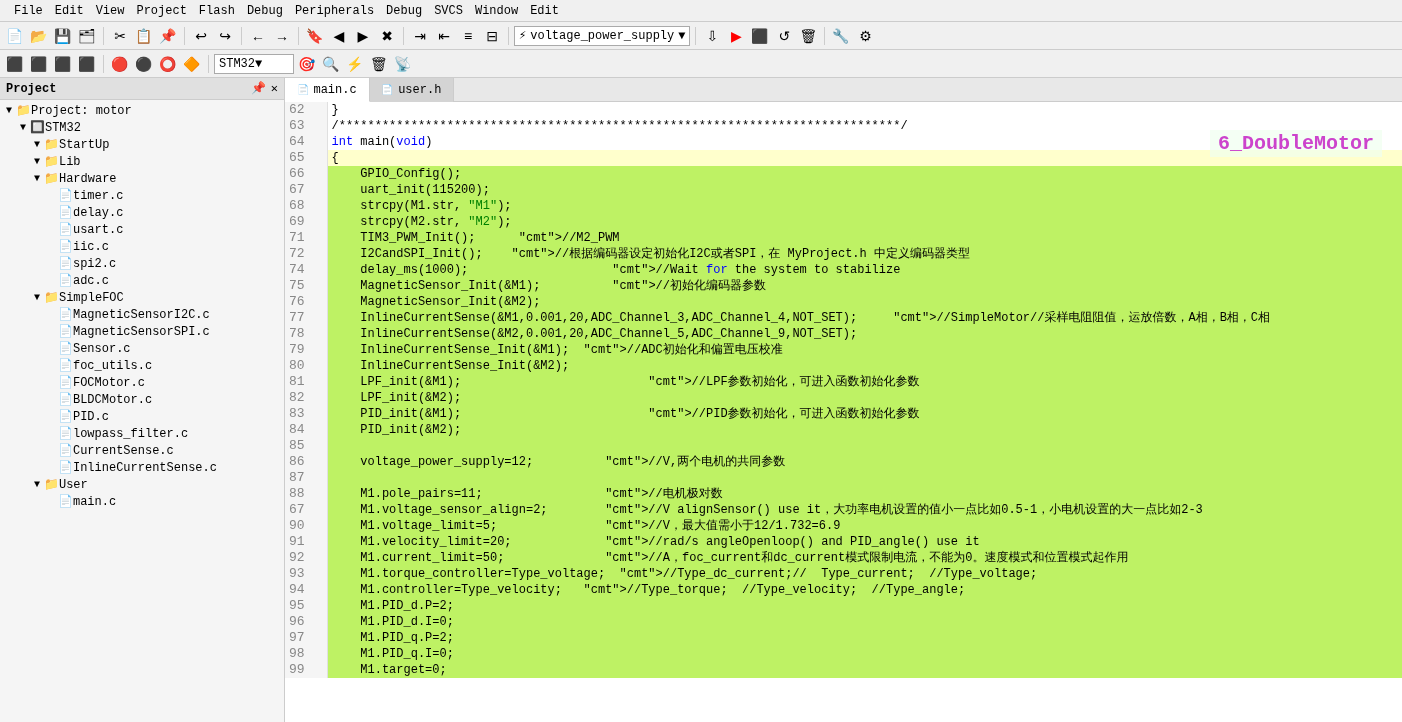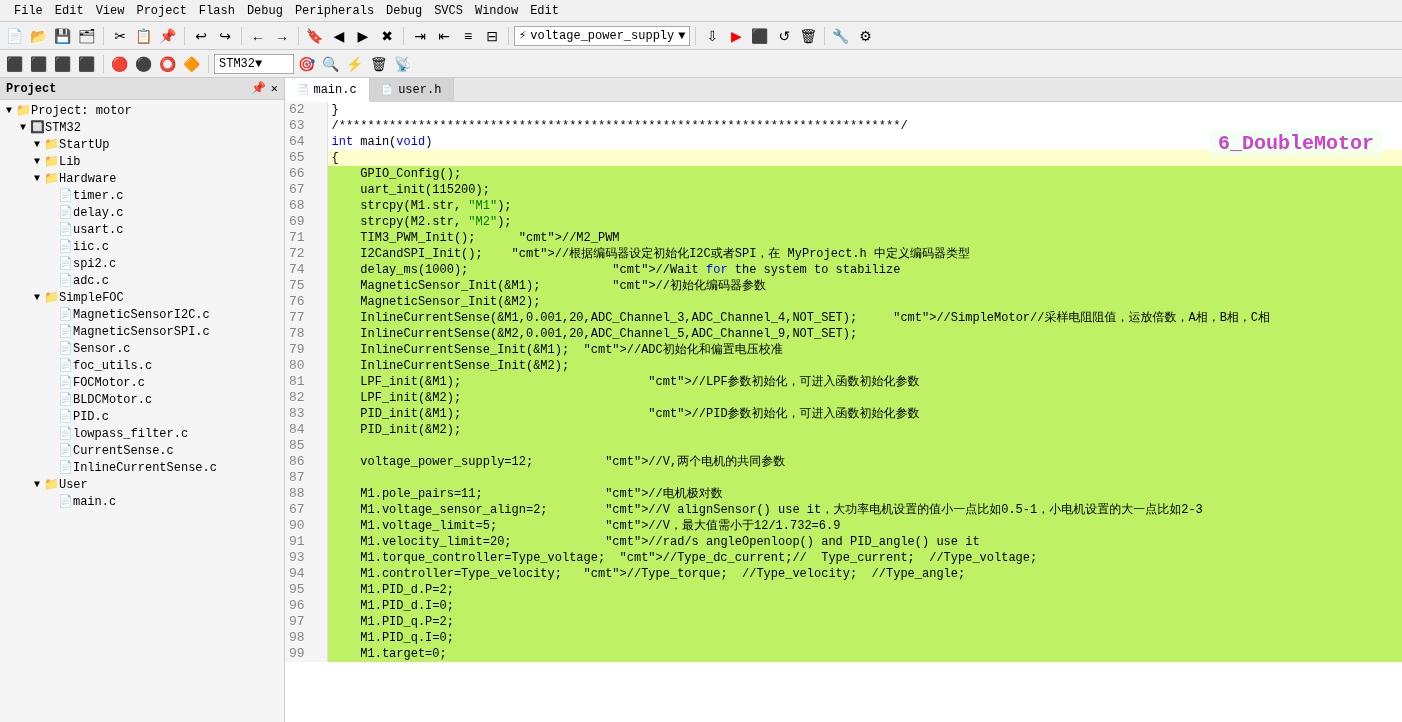--- a/index.html
+++ b/index.html
@@ -467,20 +467,24 @@
               </tr>
               <tr class="line-row highlighted">
                 <td class="line-num">90</td>
                 <td class="code-line">    M1.voltage_limit=5;               <span class="&lt;span">"cmt"</span>&gt;//V，最大值需小于12/1.732=6.9</td>
               </tr>
               <tr class="line-row highlighted">
                 <td class="line-num">91</td>
                 <td class="code-line">    M1.velocity_limit=20;             <span class="&lt;span">"cmt"</span>&gt;//rad/s angleOpenloop() and PID_angle() use it</td>
               </tr>
               <tr class="line-row highlighted">
+                <td class="line-num">92</td>
+                <td class="code-line">    M1.current_limit=50;              <span class="&lt;span">"cmt"</span>&gt;//A，foc_current和dc_current模式限制电流，不能为0。速度模式和位置模式起作用</td>
+              </tr>
+              <tr class="line-row highlighted">
                 <td class="line-num">93</td>
                 <td class="code-line">    M1.torque_controller=Type_voltage;  <span class="&lt;span">"cmt"</span>&gt;//Type_dc_current;//  Type_current;  //Type_voltage;</td>
               </tr>
               <tr class="line-row highlighted">
                 <td class="line-num">94</td>
                 <td class="code-line">    M1.controller=Type_velocity;   <span class="&lt;span">"cmt"</span>&gt;//Type_torque;  //Type_velocity;  //Type_angle;</td>
               </tr>
               <tr class="line-row highlighted">
                 <td class="line-num">95</td>
                 <td class="code-line">    M1.PID_d.P=2;</td>

